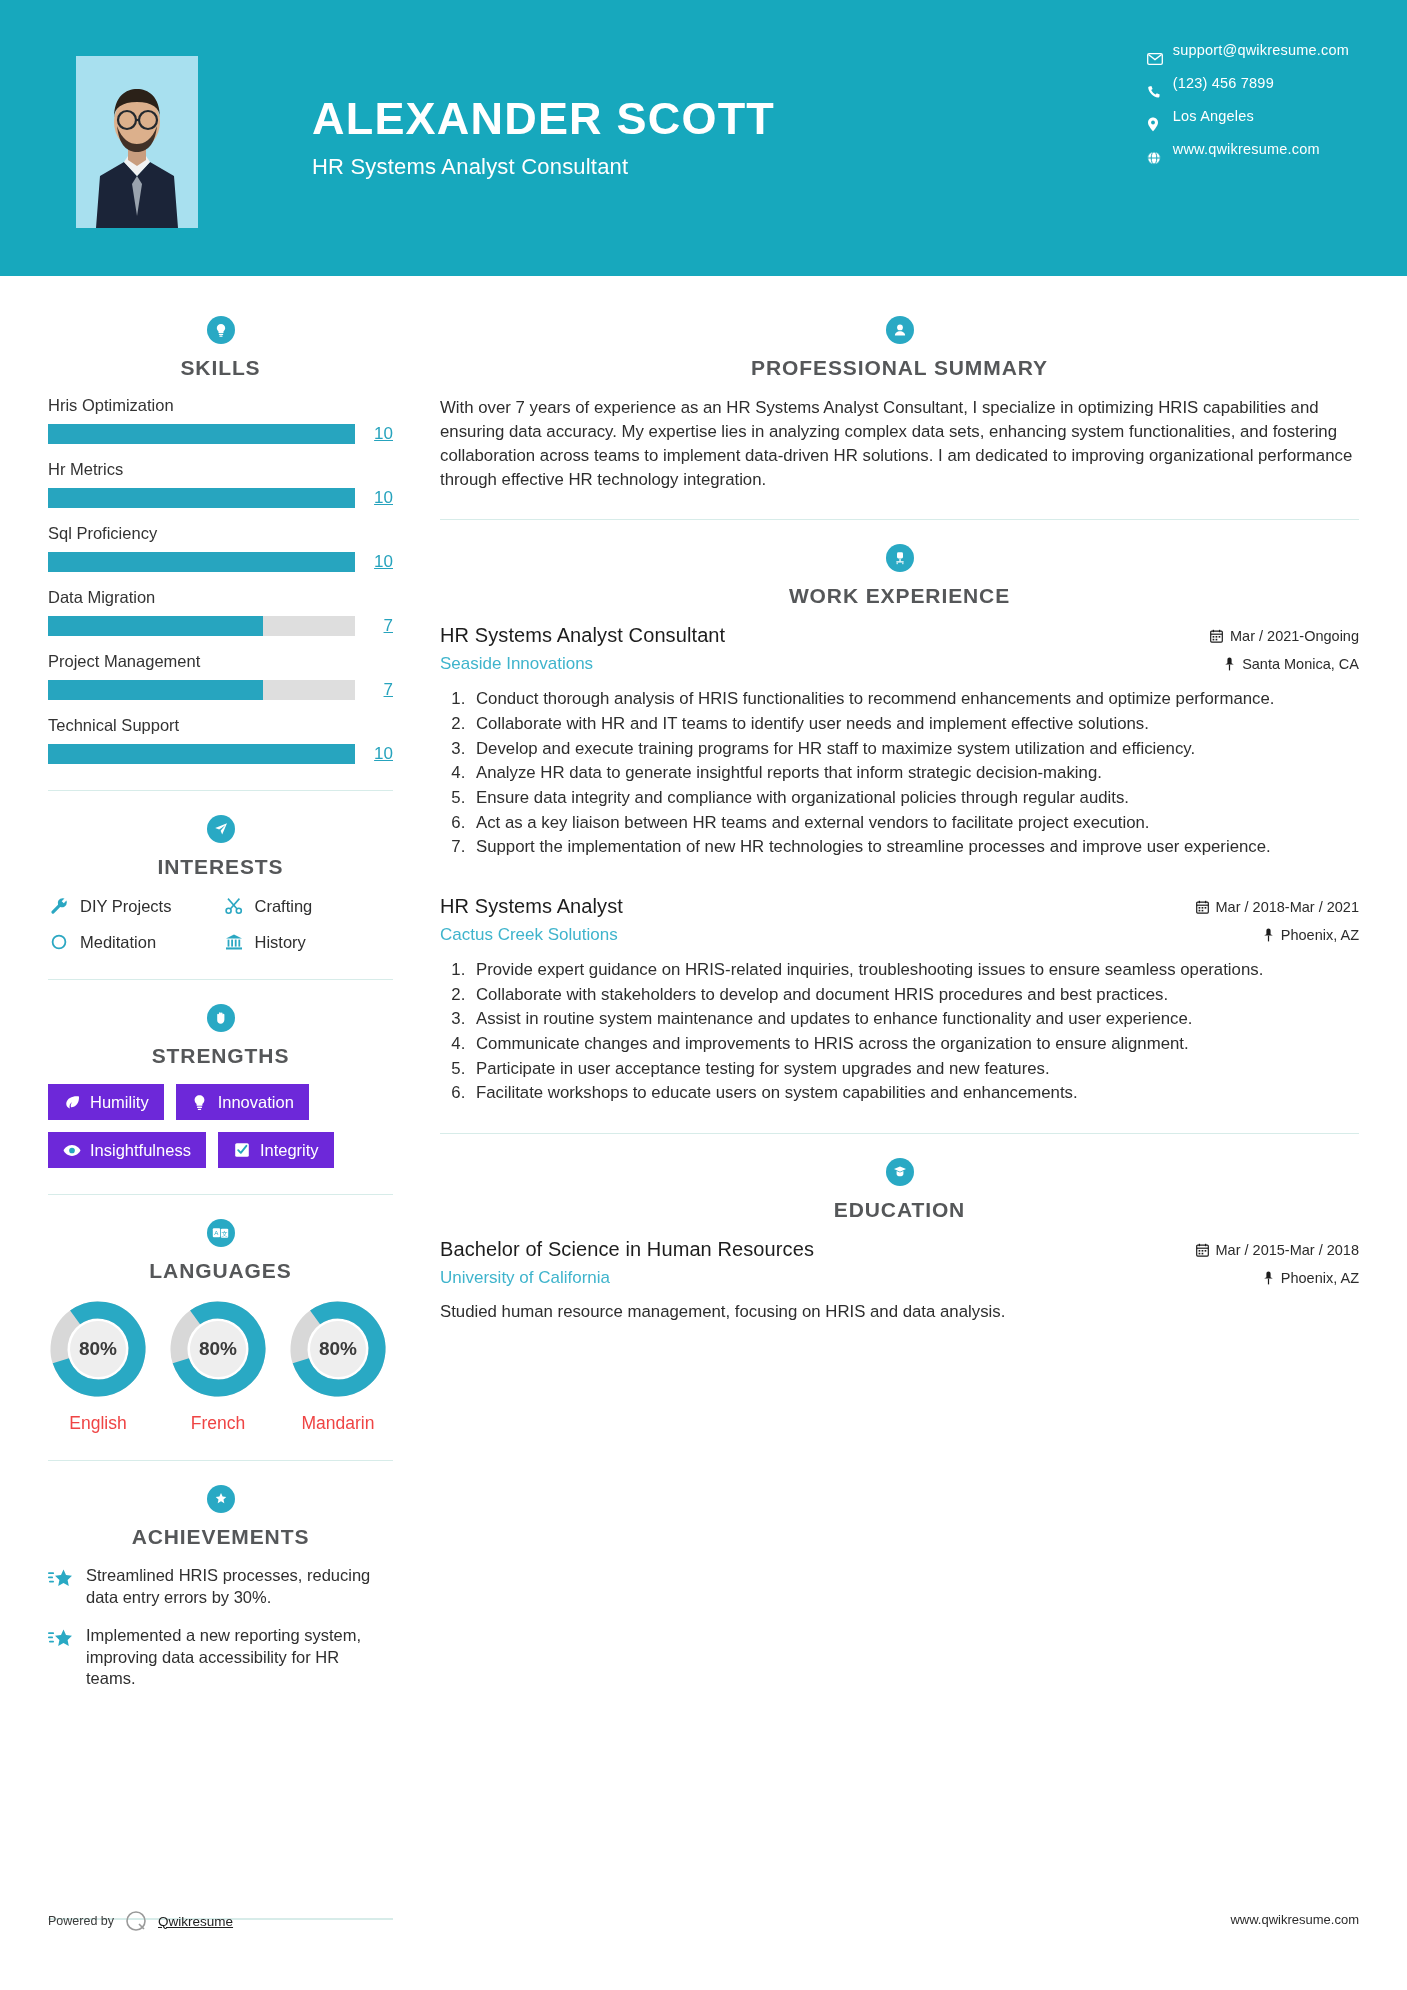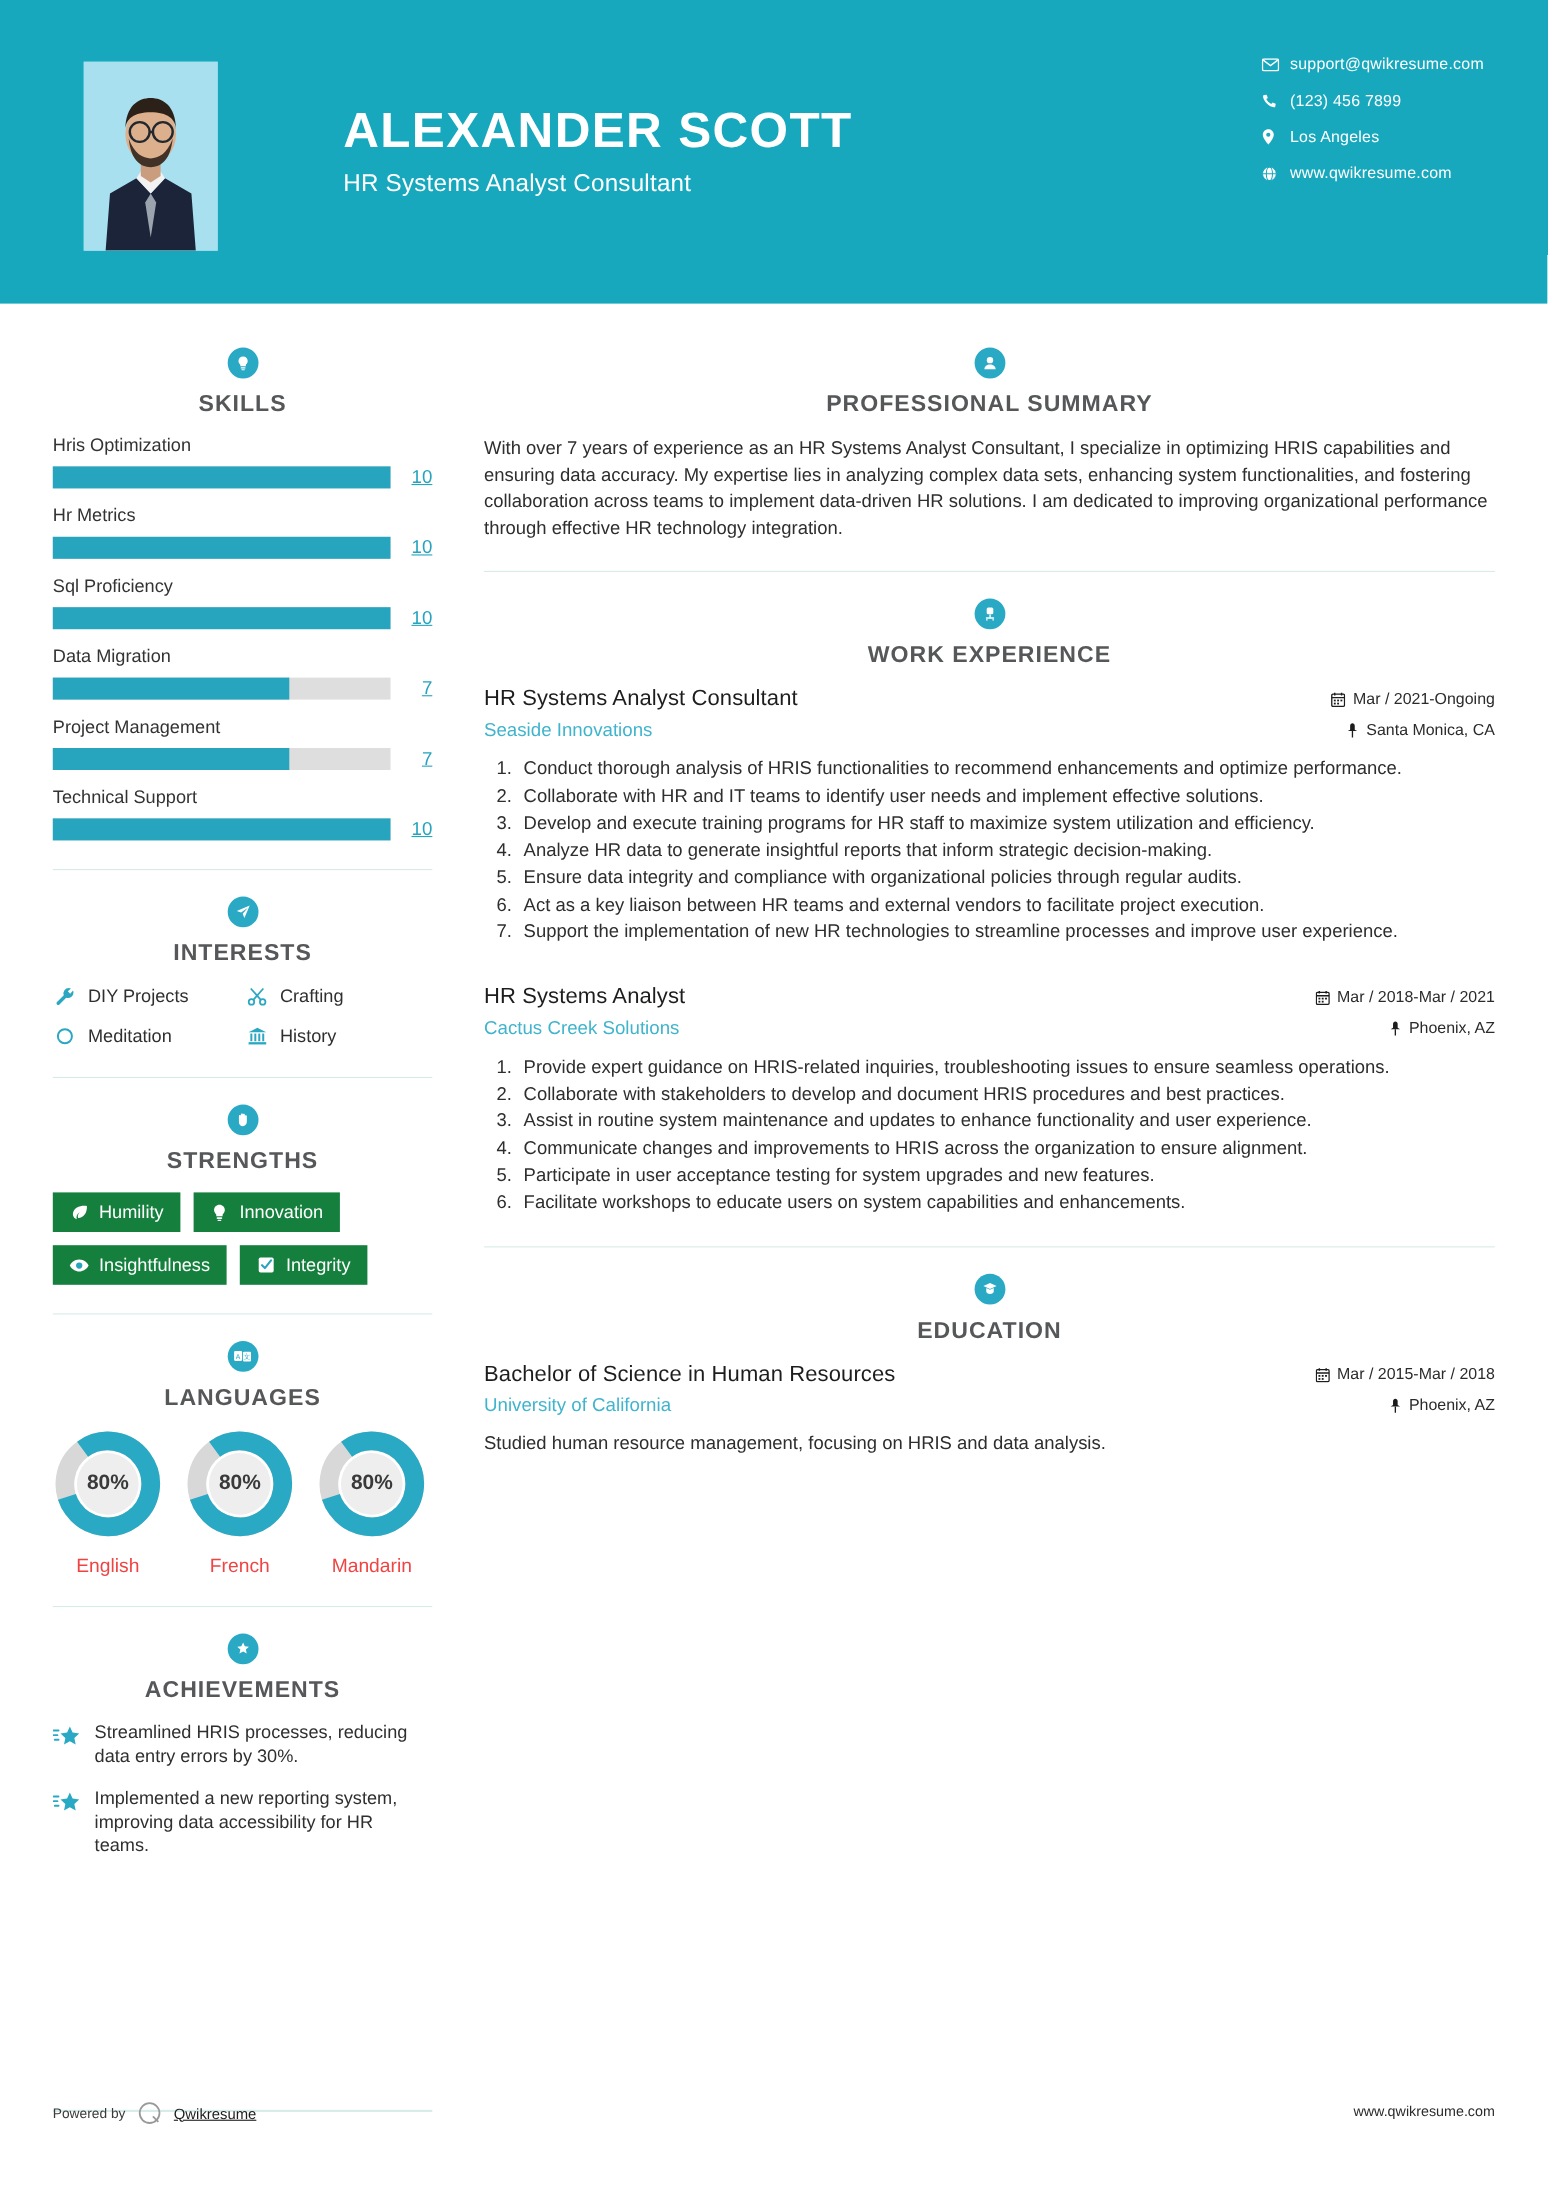--- a/index.html
+++ b/index.html
@@ -43,21 +43,20 @@
     margin-top: 13px;
     font-size: 22px;
     color: #ffffff;
     font-weight: 400;
     letter-spacing: .2px;
   }
 
   .contacts { position: absolute; right: 58px; top: 42px; }
   .contact-row {
     display: flex;
-    align-items: center;
     height: 33px;
     color: #ffffff;
     font-size: 14.5px;
     letter-spacing: .2px;
   }
   .contact-ic {
     width: 26px;
     display: flex; align-items: center; justify-content: flex-start;
     color: #fff;
     font-size: 14px;
@@ -97,21 +96,21 @@
 
   
   .interests-grid { display: grid; grid-template-columns: 1fr 1fr; row-gap: 14px; column-gap: 4px; margin-top: 4px;}
   .interest { display: flex; align-items: center; gap: 10px; font-size: 16.5px; color: #2f2f2f; }
   .interest .ic { width: 22px; height: 22px; color: #2ba7c2; display:flex; align-items:center; justify-content:center; flex:none;}
   .interest .ic svg { display:block; }
 
   
   .strengths-wrap { display: flex; flex-wrap: wrap; gap: 12px; margin-top: 4px; }
   .strength {
-    background: #15803d; color: #fff;
+    background: #6d28d9; color: #fff;
     padding: 9px 15px; font-size: 16.5px;
     display: flex; align-items: center; gap: 9px;
     line-height: 1.1;
   }
   .strength .ic { width: 18px; height: 18px; display:flex; align-items:center; justify-content:center; flex:none; }
   .strength .ic svg { display:block; }
 
   
   .langs { display: flex; gap: 20px; margin-top: 6px; }
   .lang { width: 100px; text-align: center; }

